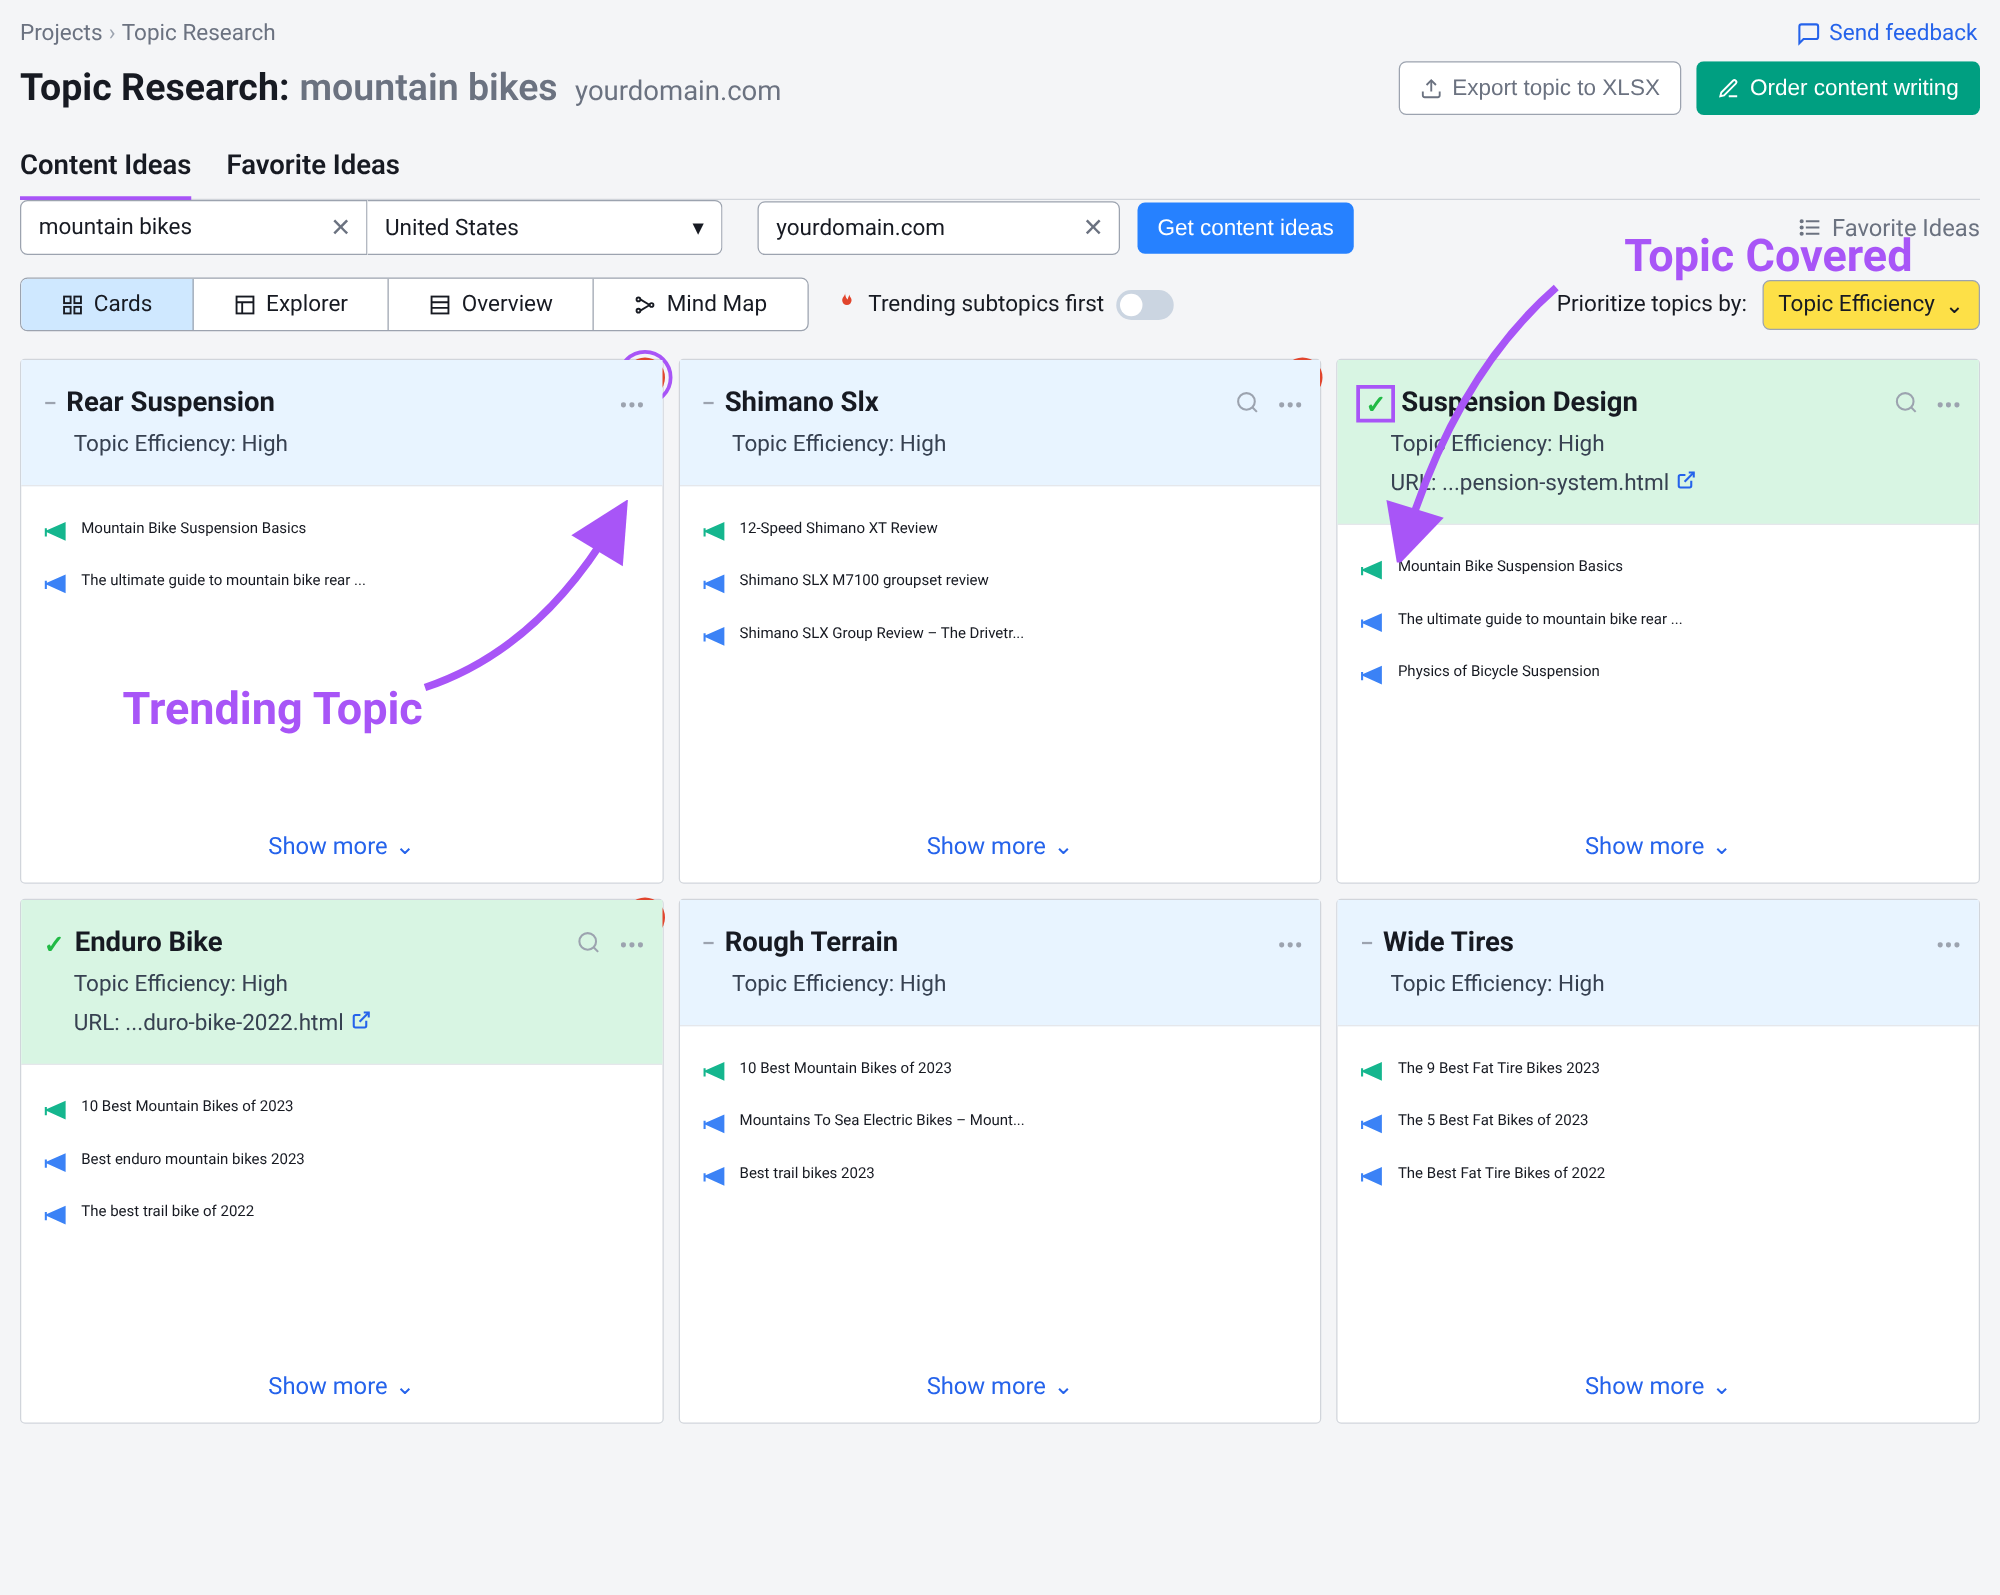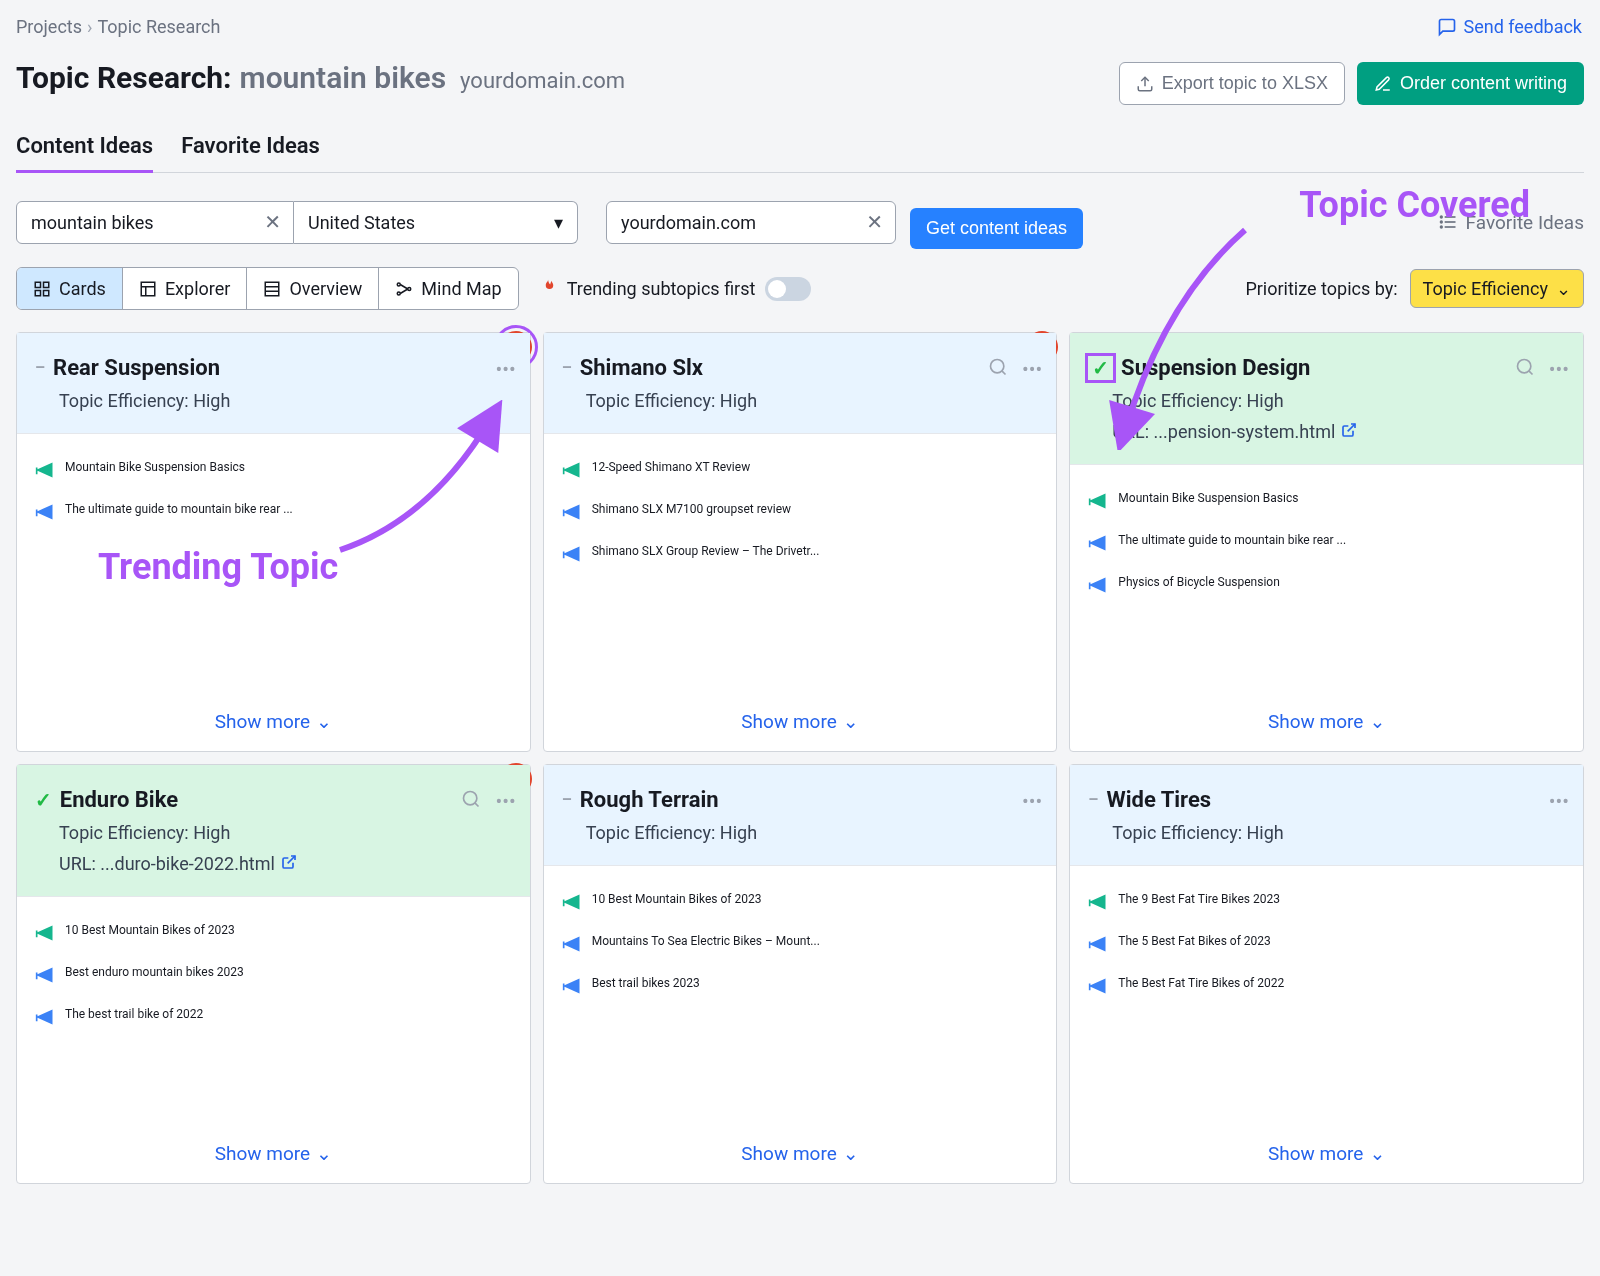--- a/index.html
+++ b/index.html
@@ -7,38 +7,38 @@
 .page { padding: 16px; }
 .breadcrumb { display: flex; align-items: center; gap: 5px; font-size: 18px; color: #6b7280; margin-bottom: 12px; }
 .breadcrumb a { color: #6b7280; text-decoration: none; }
 .breadcrumb .chevron { color: #9ca3af; }
 .header-row { display: flex; justify-content: space-between; align-items: center; margin-bottom: 28px; }
 .title-block { display: flex; align-items: baseline; gap: 8px; font-size: 30px; font-weight: 700; }
 .title-block .query { color: #6b7280; font-weight: 600; }
 .title-block .domain { color: #6b7280; font-weight: 400; font-size: 22px; margin-left: 6px; }
 .header-actions { display: flex; gap: 12px; align-items: center; }
 .feedback-link { position: absolute; right: 18px; top: 16px; color: #2563eb; font-size: 18px; text-decoration: none; display: flex; align-items: center; gap: 6px; }
-.btn { display: inline-flex; align-items: center; gap: 8px; padding: 10px 16px; border-radius: 6px; font-size: 18px; font-weight: 500; cursor: pointer; border: 1px solid transparent; margin-top: 13px; }
+.btn { display: inline-flex; align-items: center; gap: 8px; padding: 10px 16px; border-radius: 6px; font-size: 18px; font-weight: 500; cursor: pointer; border: 1px solid transparent; }
 .btn-outline { border-color: #9ca3af; background: #fff; color: #6b7280; }
 .btn-green { background: #009f81; color: #fff; }
 .btn-blue { background: #2681ff; color: #fff; border: none; }
-.tabs { display: flex; gap: 28px; border-bottom: 1px solid #d1d5db; margin-bottom: 22px; }
+.tabs { display: flex; gap: 28px; border-bottom: 1px solid #d1d5db; }
 .tab { padding: 0 0 14px 0; font-size: 22px; font-weight: 600; color: #171a22; cursor: pointer; position: relative; }
 .tab.active::after { content: ""; position: absolute; left: 0; right: 0; bottom: -1px; height: 3px; background: #a855f7; }
 .filters-row { display: flex; align-items: center; gap: 14px; margin-bottom: 18px; }
 .input-group { display: flex; }
 .input { position: relative; background: #fff; border: 1px solid #9ca3af; padding: 10px 14px; font-size: 18px; color: #171a22; }
 .input.search { width: 278px; border-radius: 6px 0 0 6px; }
 .input.country { width: 284px; border-radius: 0 6px 6px 0; border-left: none; display: flex; justify-content: space-between; align-items: center; }
 .input.domain-in { width: 290px; border-radius: 6px; margin-left: 14px; }
 .input .clear { position: absolute; right: 12px; top: 50%; transform: translateY(-50%); color: #6b7280; cursor: pointer; font-size: 20px; }
 .fav-link { margin-left: auto; display: flex; align-items: center; gap: 8px; color: #6b7280; font-size: 19px; cursor: pointer; }
 .controls-row { display: flex; align-items: center; gap: 20px; margin-bottom: 22px; }
 .view-switch { display: flex; border: 1px solid #9ca3af; border-radius: 6px; overflow: hidden; background: #fff; }
-.view-item { padding: 10px 16px; display: flex; align-items: center; gap: 8px; font-size: 18px; cursor: pointer; border-right: 1px solid #9ca3af; color: #171a22; }
+.view-item { padding: 10px 32px; display: flex; align-items: center; gap: 8px; font-size: 18px; cursor: pointer; border-right: 1px solid #9ca3af; color: #171a22; }
 .view-item:last-child { border-right: none; }
 .view-item.active { background: #cfe8ff; }
 .trending-toggle { display: flex; align-items: center; gap: 10px; font-size: 18px; color: #171a22; }
 .fire-small { color: #e1452d; font-size: 20px; }
 .toggle { width: 46px; height: 24px; background: #cbd5e1; border-radius: 12px; position: relative; cursor: pointer; }
 .toggle::after { content: ""; position: absolute; left: 3px; top: 3px; width: 18px; height: 18px; background: #fff; border-radius: 50%; }
 .prioritize { margin-left: auto; display: flex; align-items: center; gap: 12px; font-size: 18px; color: #171a22; }
 .select { background: #fde047; border: 1px solid #9ca3af; border-radius: 6px; padding: 8px 12px; display: flex; align-items: center; gap: 8px; cursor: pointer; }
 .cards { display: grid; grid-template-columns: repeat(3, 1fr); gap: 12px; }
 .card { background: #fff; border: 1px solid #d1d5db; border-radius: 4px; position: relative; min-height: 420px; display: flex; flex-direction: column; }

